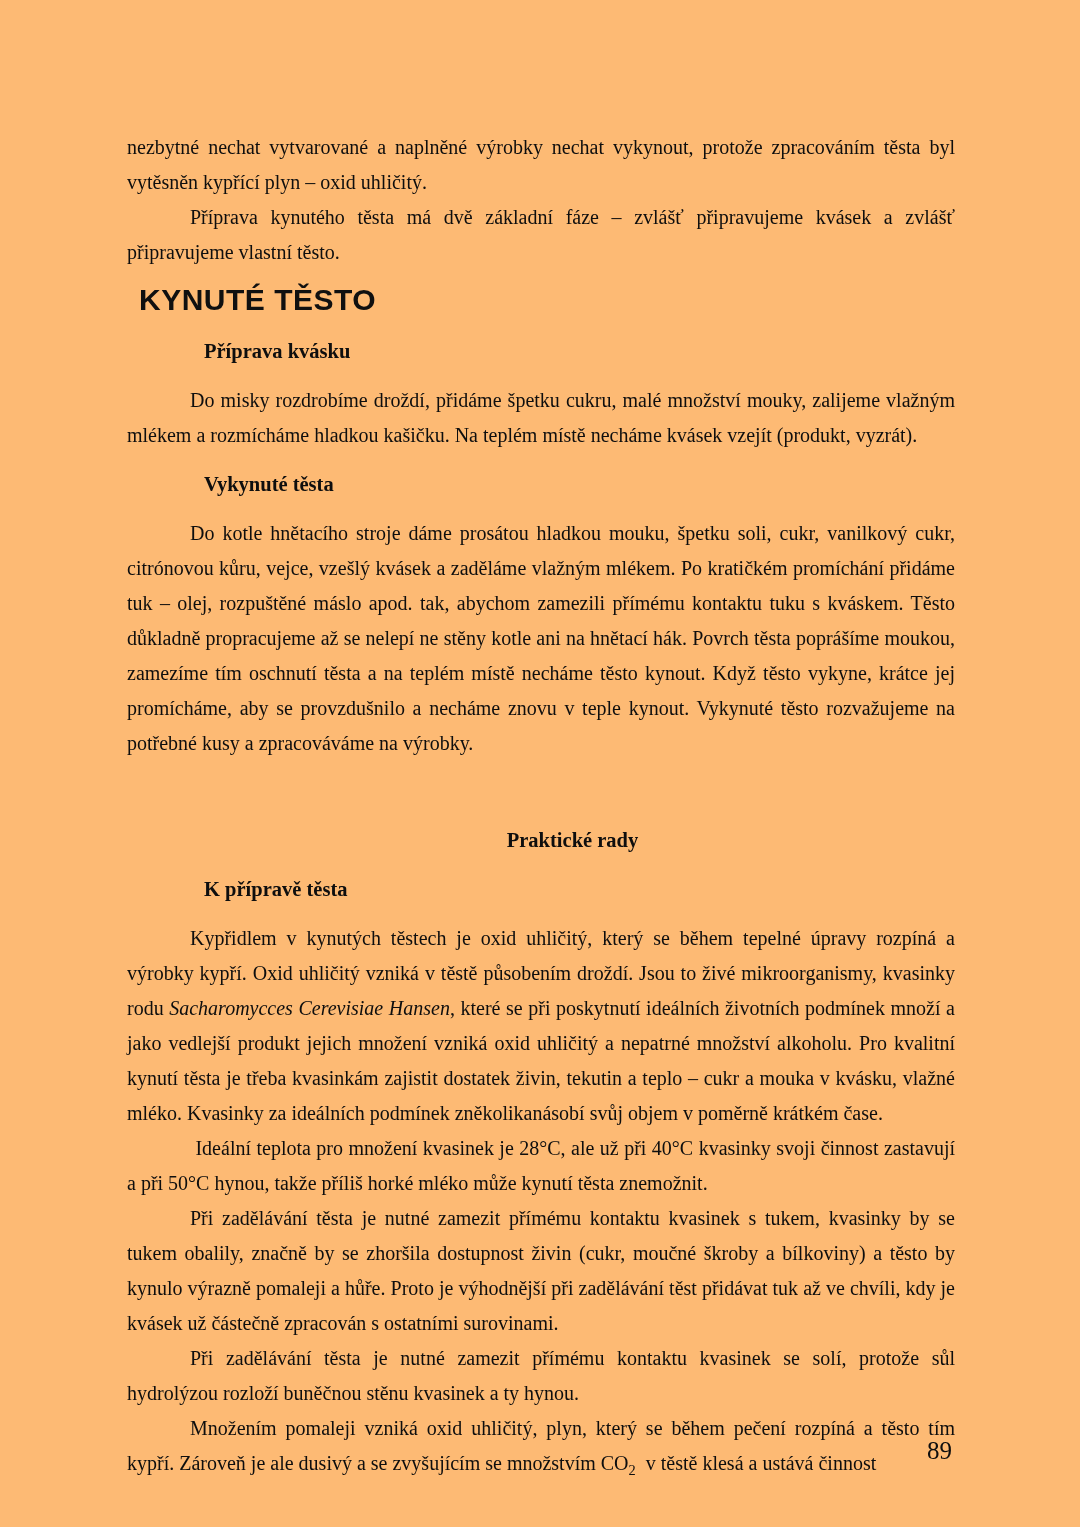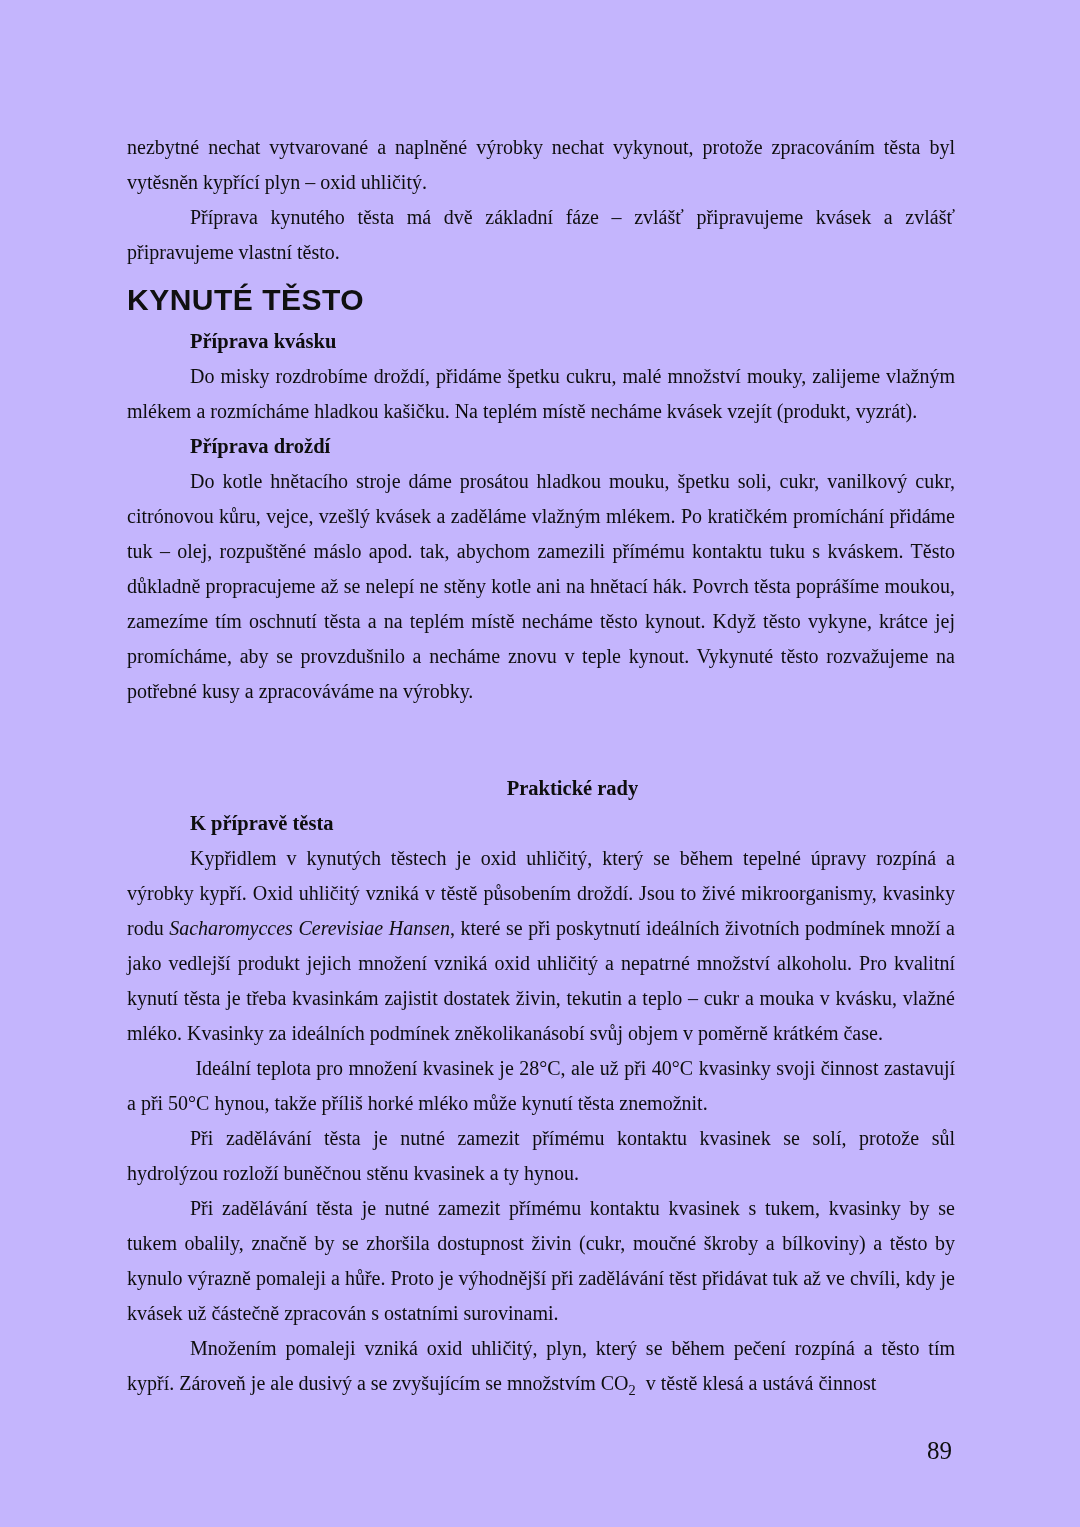--- a/index.html
+++ b/index.html
@@ -5,21 +5,21 @@
   html, body { margin: 0; padding: 0; }
   body {
     width: 1080px; height: 1527px;
     background: #ffffff;
     font-family: "Liberation Serif", serif;
     color: #0e0e0e;
   }
   .page {
     position: relative;
     width: 1080px; height: 1527px;
-    background: #c4b5fd;
+    background: #fdba74;
     overflow: hidden;
   }
   .content {
     position: absolute;
     left: 127px; top: 130px;
     width: 828px;
   }
   .para {
     font-size: 20px;
     line-height: 35px;
@@ -27,28 +27,28 @@
     text-justify: inter-word;
     margin: 0;
   }
   .para.indent { text-indent: 63px; }
   .h1 {
     font-family: "Liberation Sans", sans-serif;
     font-weight: bold;
     font-size: 30px;
     line-height: 40px;
     letter-spacing: 0.5px;
-    margin: 10px 0 4px 0;
+    margin: 10px 0 4px 12px;
     color: #101010;
   }
   .h2 {
     font-weight: bold;
     font-size: 20.5px;
     line-height: 35px;
-    margin: 0;
+    margin: 14px;
     padding-left: 63px;
   }
   .h2.space-before { margin-top: 62px; text-align: center; }
   .italic { font-style: italic; }
   sub.sub { font-size: 0.72em; line-height: 0; }
   .page-number {
     position: absolute;
     right: 128px; top: 1436px;
     font-size: 25px;
     line-height: 30px;
@@ -57,24 +57,24 @@
 </head>
 <body>
 
 <div class="page">
   <div class="content">
       <p class="para"><span>nezbytné nechat vytvarované a naplněné výrobky nechat vykynout, protože zpracováním těsta byl vytěsněn kypřící plyn – oxid uhličitý.</span></p>
       <p class="para indent"><span>Příprava kynutého těsta má dvě základní fáze – zvlášť připravujeme kvásek a zvlášť připravujeme vlastní těsto.</span></p>
       <h1 class="h1">KYNUTÉ TĚSTO</h1>
       <h2 class="h2">Příprava kvásku</h2>
       <p class="para indent"><span>Do misky rozdrobíme droždí, přidáme špetku cukru, malé množství mouky, zalijeme vlažným mlékem a rozmícháme hladkou kašičku. Na teplém místě necháme kvásek vzejít (produkt, vyzrát).</span></p>
-      <h2 class="h2">Příprava droždí</h2>
+      <h2 class="h2">Vykynuté těsta</h2>
       <p class="para indent"><span>Do kotle hnětacího stroje dáme prosátou hladkou mouku, špetku soli, cukr, vanilkový cukr, citrónovou kůru, vejce, vzešlý kvásek a zaděláme vlažným mlékem. Po kratičkém promíchání přidáme tuk – olej, rozpuštěné máslo apod. tak, abychom zamezili přímému kontaktu tuku s kváskem. Těsto důkladně propracujeme až se nelepí ne stěny kotle ani na hnětací hák. Povrch těsta poprášíme moukou, zamezíme tím oschnutí těsta a na teplém místě necháme těsto kynout. Když těsto vykyne, krátce jej promícháme, aby se provzdušnilo a necháme znovu v teple kynout. Vykynuté těsto rozvažujeme na potřebné kusy a zpracováváme na výrobky.</span></p>
       <h2 class="h2 space-before">Praktické rady</h2>
       <h2 class="h2">K přípravě těsta</h2>
       <p class="para indent"><span>Kypřidlem v kynutých těstech je oxid uhličitý, který se během tepelné úpravy rozpíná a výrobky kypří. Oxid uhličitý vzniká v těstě působením droždí. Jsou to živé mikroorganismy, kvasinky rodu </span><em class="italic">Sacharomycces Cerevisiae Hansen</em><span>, které se při poskytnutí ideálních životních podmínek množí a jako vedlejší produkt jejich množení vzniká oxid uhličitý a nepatrné množství alkoholu. Pro kvalitní kynutí těsta je třeba kvasinkám zajistit dostatek živin, tekutin a teplo – cukr a mouka v kvásku, vlažné mléko. Kvasinky za ideálních podmínek zněkolikanásobí svůj objem v poměrně krátkém čase.</span></p>
       <p class="para indent"><span>&nbsp;Ideální teplota pro množení kvasinek je 28°C, ale už při 40°C kvasinky svoji činnost zastavují a při 50°C hynou, takže příliš horké mléko může kynutí těsta znemožnit.</span></p>
+      <p class="para indent"><span>Při zadělávání těsta je nutné zamezit přímému kontaktu kvasinek s tukem, kvasinky by se tukem obalily, značně by se zhoršila dostupnost živin (cukr, moučné škroby a bílkoviny) a těsto by kynulo výrazně pomaleji a hůře. Proto je výhodnější při zadělávání těst přidávat tuk až ve chvíli, kdy je kvásek už částečně zpracován s ostatními surovinami.</span></p>
       <p class="para indent"><span>Při zadělávání těsta je nutné zamezit přímému kontaktu kvasinek se solí, protože sůl hydrolýzou rozloží buněčnou stěnu kvasinek a ty hynou.</span></p>
-      <p class="para indent"><span>Při zadělávání těsta je nutné zamezit přímému kontaktu kvasinek s tukem, kvasinky by se tukem obalily, značně by se zhoršila dostupnost živin (cukr, moučné škroby a bílkoviny) a těsto by kynulo výrazně pomaleji a hůře. Proto je výhodnější při zadělávání těst přidávat tuk až ve chvíli, kdy je kvásek už částečně zpracován s ostatními surovinami.</span></p>
       <p class="para indent"><span>Množením pomaleji vzniká oxid uhličitý, plyn, který se během pečení rozpíná a těsto tím kypří. Zároveň je ale dusivý a se zvyšujícím se množstvím CO</span><sub class="sub">2</sub><span>&nbsp; v těstě klesá a ustává činnost</span></p>
     </div>
   <div class="page-number">89</div>
 </div>
 
 </body></html>

